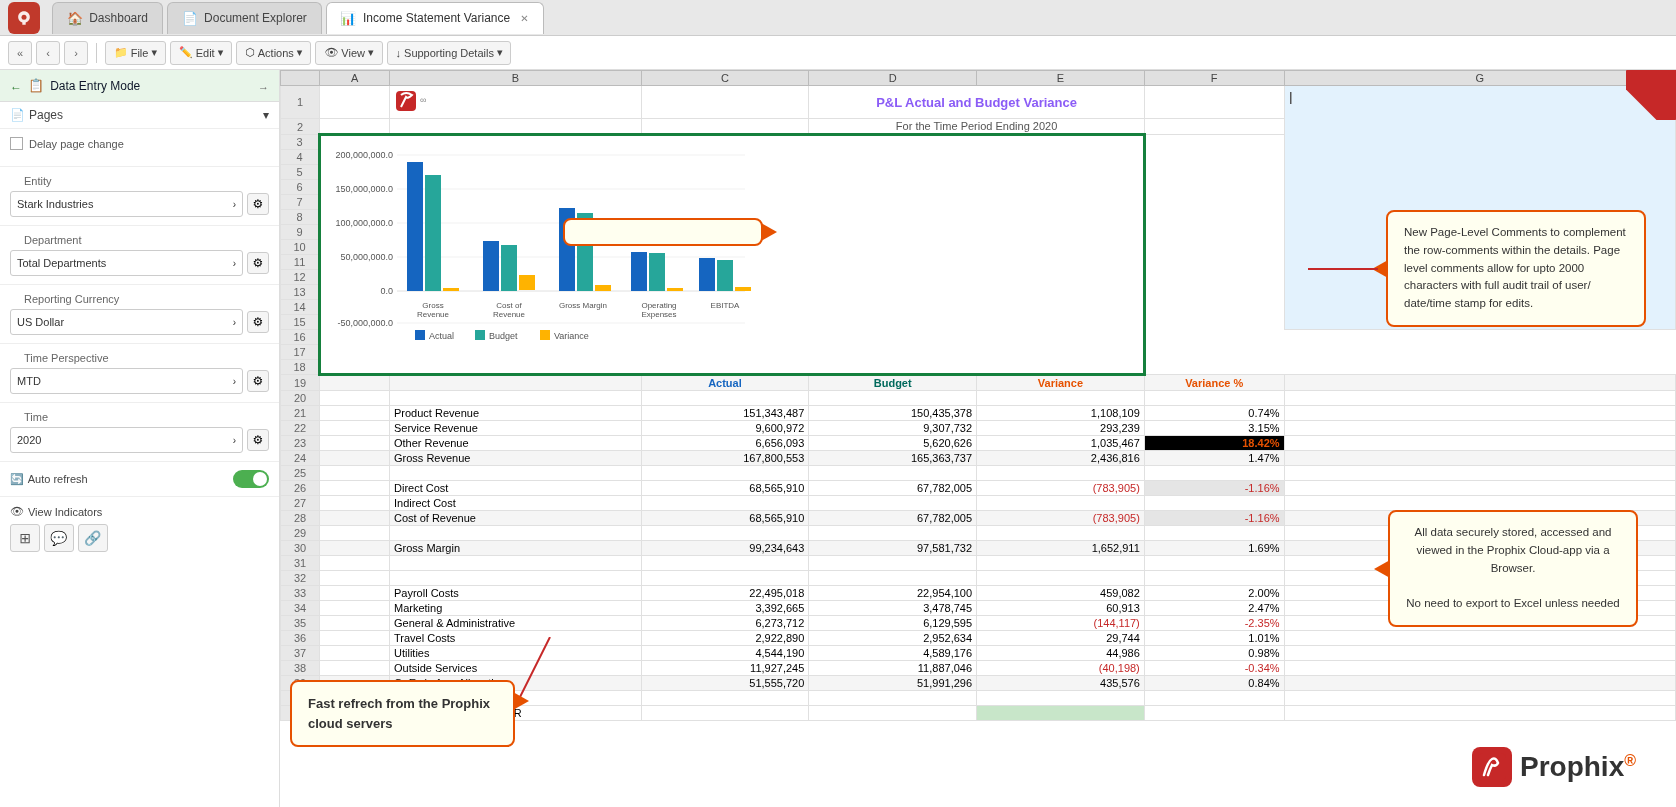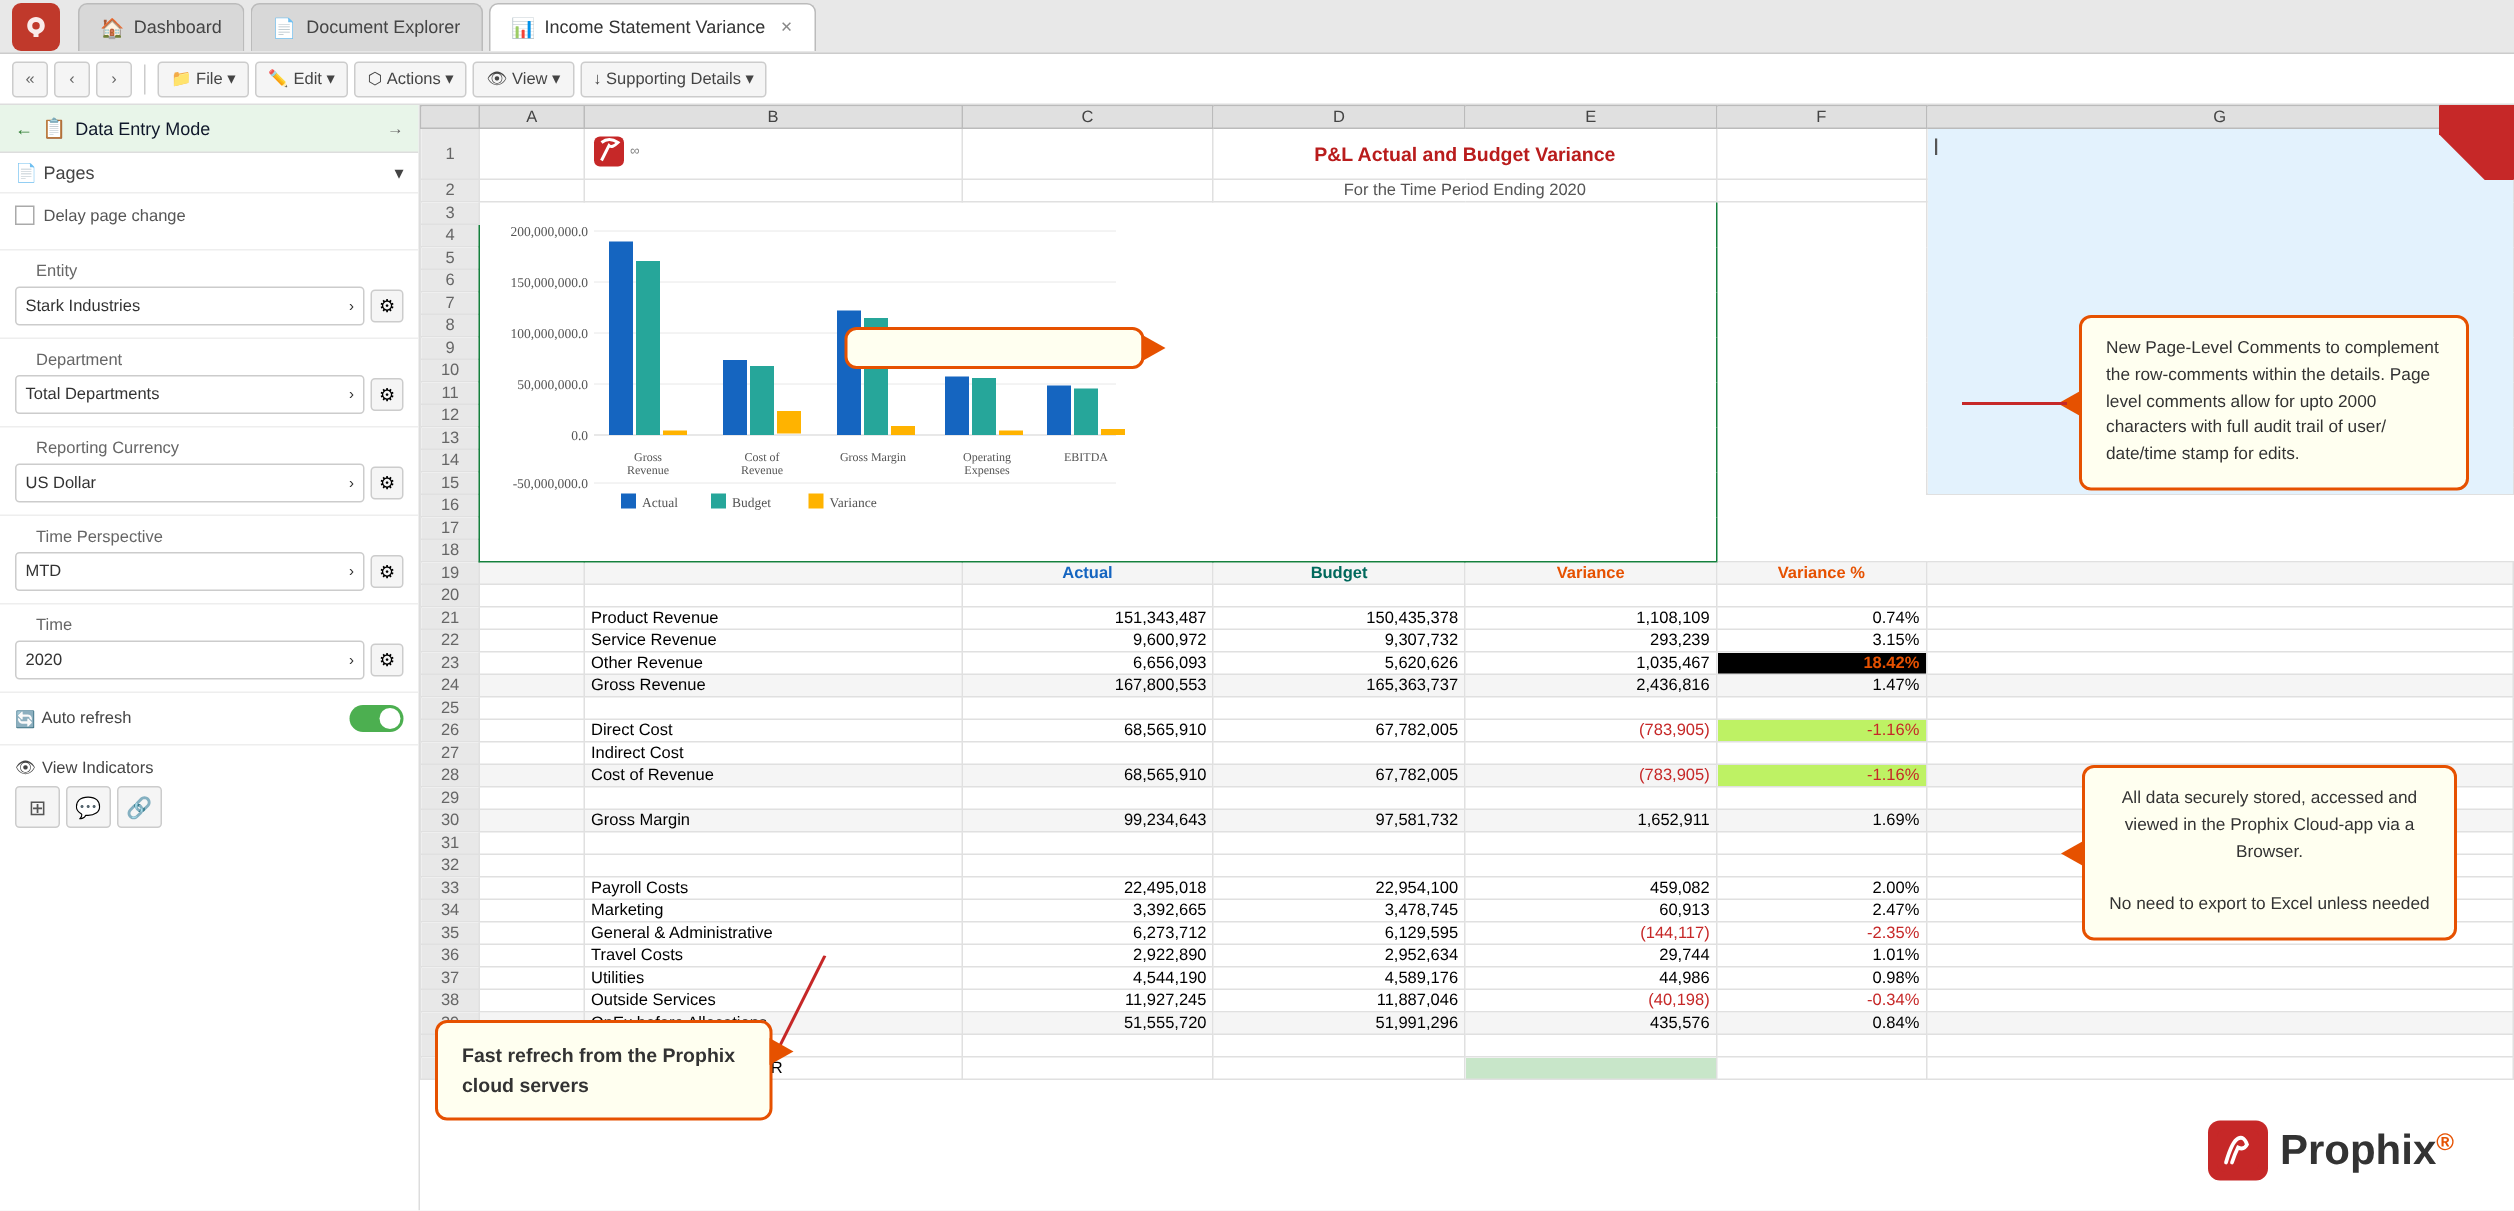--- a/index.html
+++ b/index.html
@@ -59,21 +59,21 @@
     
     .sheet-table { border-collapse: collapse; table-layout: fixed; }
     .sheet-table td, .sheet-table th { border: 1px solid #e0e0e0; padding: 1px 4px; font-size: 11px; white-space: nowrap; overflow: hidden; }
     .row-num { background: #e8e8e8; border-right: 1px solid #bbb; text-align: center; font-size: 10px; color: #666; width: 28px; min-width: 28px; }
     .cell-bold { font-weight: normal; }
     .cell-center { text-align: center; }
     .cell-right { text-align: right; }
     .cell-blue { color: #1565c0; font-weight: bold; }
     .cell-teal { color: #00695c; font-weight: bold; }
     .cell-orange { color: #e65100; font-weight: bold; }
-    .cell-red-bg { background: #bef264; }
+    .cell-red-bg { background: #e5e5e5; }
     .cell-green-bg { background: #c8e6c9; }
     .cell-negative { color: #c62828; }
     .cell-highlight-orange { background: #000000; }
 
     
     .callout { position: absolute; background: #fffff0; border: 2px solid #e65100; border-radius: 8px; padding: 10px 14px; font-size: 12px; font-weight: bold; color: #333; z-index: 20; max-width: 220px; line-height: 1.5; }
 
     .callout1 { left: 285px; top: 145px; width: 200px; }
 
     
@@ -290,39 +290,39 @@
             <td class="row-num">1</td>
             <td></td>
             <td style="background:#fff;">
               <svg width="50" height="28" viewBox="0 0 50 28">
                 <rect x="2" y="4" width="20" height="20" rx="4" fill="#c62828"></rect>
                 <path d="M7 8 Q12 4 18 8 Q14 12 12 10 Q10 14 7 20" fill="none" stroke="white" stroke-width="2"></path>
                 <text x="26" y="16" font-size="9" fill="#888" font-family="Arial">∞</text>
               </svg>
             </td>
             <td></td>
-            <td colspan="2" class="merged-title" style="font-size:13px;font-weight:bold;color:#b91c1c;">P&amp;L Actual and Budget Variance</td>
+            <td colspan="2" class="merged-title" style="font-size:13px;font-weight:bold;color:#8b5cf6;">P&amp;L Actual and Budget Variance</td>
             <td></td>
             <td rowspan="15" class="comment-cell" style="vertical-align:top;padding:4px;font-size:11px;color:#555;">
               <div style="font-size:16px;margin-bottom:4px;">I</div>
             </td>
           </tr>
 
           <tr>
             <td class="row-num">2</td>
             <td></td>
             <td></td>
             <td></td>
             <td colspan="2" class="merged-subtitle">For the Time Period Ending 2020</td>
             <td></td>
           </tr>
 
           <tr>
             <td class="row-num">3</td>
-            <td colspan="5" rowspan="16" style="padding:4px;vertical-align:top;border:1px solid #15803d;font-family:Liberation Serif, serif;">
+            <td colspan="5" rowspan="16" style="padding:4px;vertical-align:top;border:3px solid #15803d;">
               <svg class="bar-chart-svg" width="430" height="220" viewBox="0 0 430 220">
 
                 <text x="68" y="18" font-size="9" fill="#555" text-anchor="end">200,000,000.0</text>
                 <text x="68" y="52" font-size="9" fill="#555" text-anchor="end">150,000,000.0</text>
                 <text x="68" y="86" font-size="9" fill="#555" text-anchor="end">100,000,000.0</text>
                 <text x="68" y="120" font-size="9" fill="#555" text-anchor="end">50,000,000.0</text>
                 <text x="68" y="154" font-size="9" fill="#555" text-anchor="end">0.0</text>
                 <text x="68" y="186" font-size="9" fill="#555" text-anchor="end">-50,000,000.0</text>
 
                 <line x1="72" y1="15" x2="420" y2="15" stroke="#e0e0e0" stroke-width="0.5"></line>

